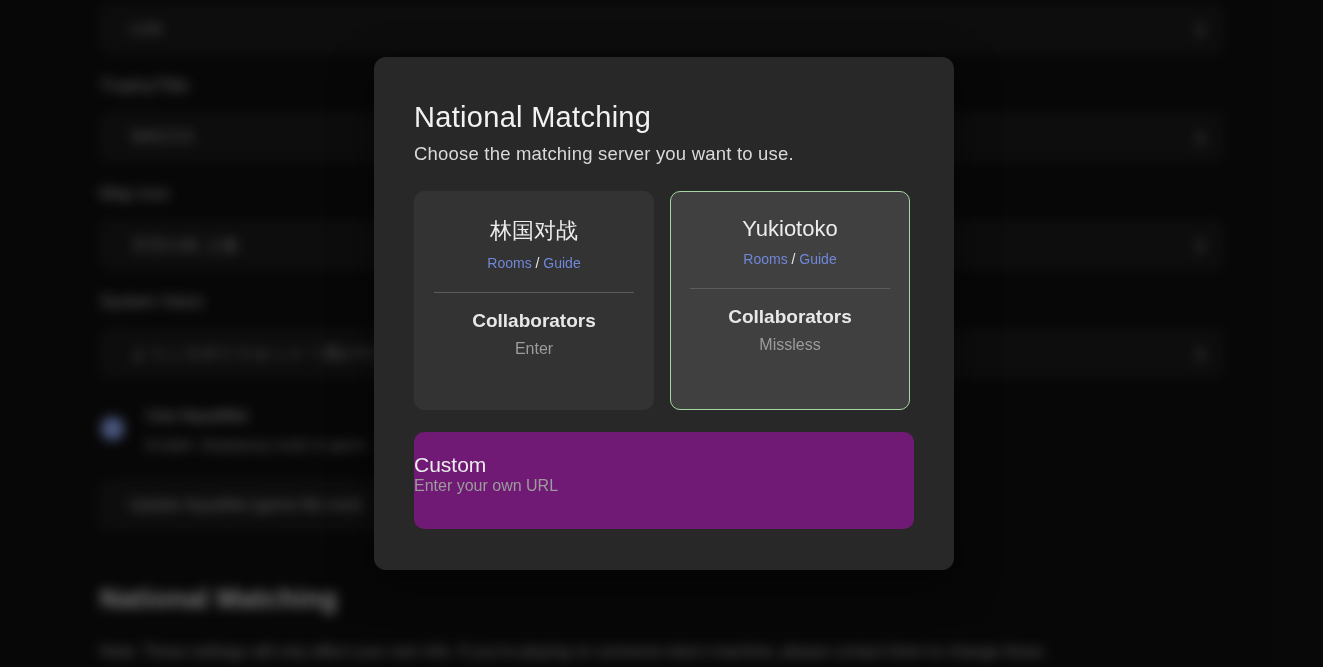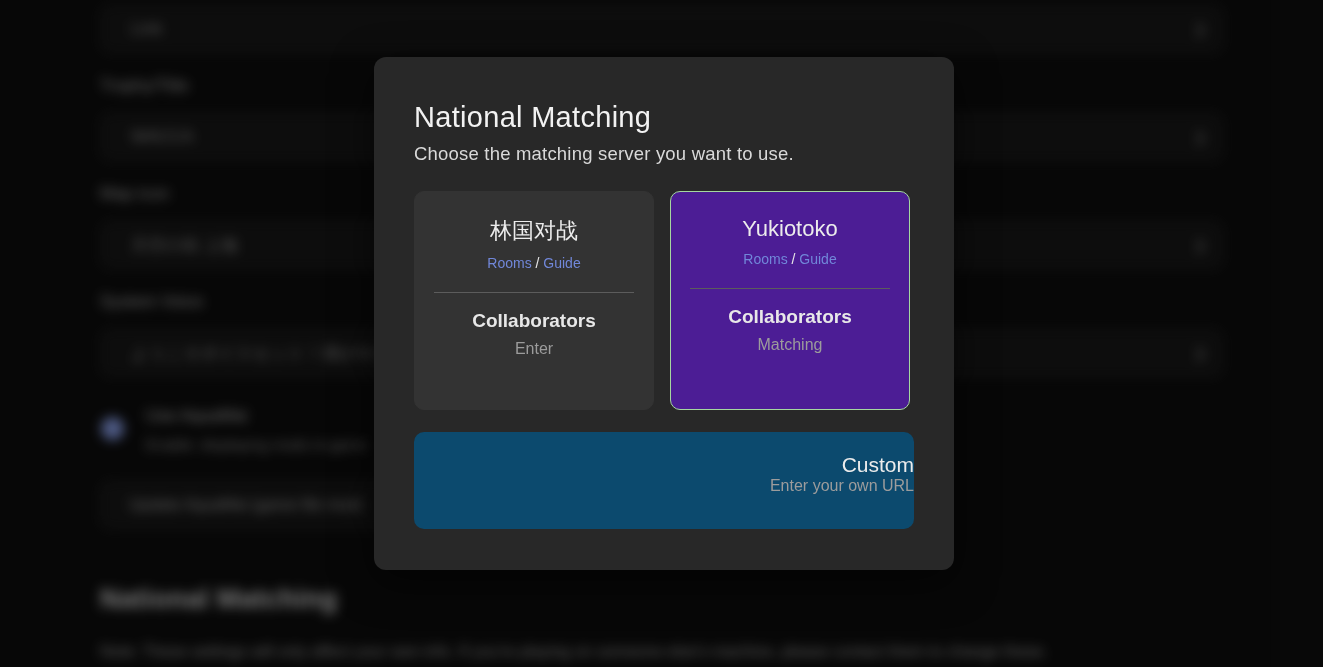--- a/index.html
+++ b/index.html
@@ -81,36 +81,36 @@
   .server-row {
     margin-top: 26px; display: flex; gap: 16px;
   }
   .server-card {
     width: 240px; height: 219px;
     background: #333333; border: 1px solid #333333; border-radius: 10px;
     text-align: center; cursor: pointer;
     padding-top: 24px;
   }
   .server-card.selected {
-    background: #4c1d95; border-color: #a5d8a0;
+    background: #404040; border-color: #a5d8a0;
   }
   .server-name { font-size: 22px; color: #ececec; }
   .server-links { margin-top: 9px; font-size: 14px; color: #e8e8e8; }
   .server-links .lnk { color: #7187d9; cursor: pointer; }
   .card-divider {
     width: 200px; margin: 21px auto 0 auto;
     border: 0; border-top: 1px solid #5c5c5c; height: 0;
   }
   .collab-heading { margin-top: 17px; font-size: 19px; color: #e8e8e8; font-weight: bold; }
   .collab-name { margin-top: 6px; font-size: 16px; color: #9c9c9c; line-height: 21px; }
 
   .custom-card {
     margin-top: 22px; width: 500px; height: 97px;
-    background: #0c4a6e; border-radius: 10px;
-    text-align: right; cursor: pointer; padding-top: 21px;
+    background: #701a75; border-radius: 10px;
+    text-align: left; cursor: pointer; padding-top: 21px;
   }
   .custom-title { font-size: 21px; color: #ececec; }
   .custom-sub { margin-top: 0; font-size: 16px; color: #9c9c9c; }
 </style>
 </head>
 <body>
 
 <div class="bg-page">
 
   <div class="bg-input" style="top:5px;">
@@ -170,21 +170,21 @@
 
     <div class="server-card selected">
       <div class="server-name">Yukiotoko</div>
       <div class="server-links">
         <span class="lnk">Rooms</span>
         <span> <span>/</span> </span>
         <span class="lnk">Guide</span>
       </div>
       <hr class="card-divider">
       <div class="collab-heading">Collaborators</div>
-      <div class="collab-name">Matching</div>
+      <div class="collab-name">Missless</div>
     </div>
   </div>
 
   <div class="custom-card">
     <div class="custom-title">Custom</div>
     <div class="custom-sub">Enter your own URL</div>
   </div>
 </div>
 
 </body></html>

